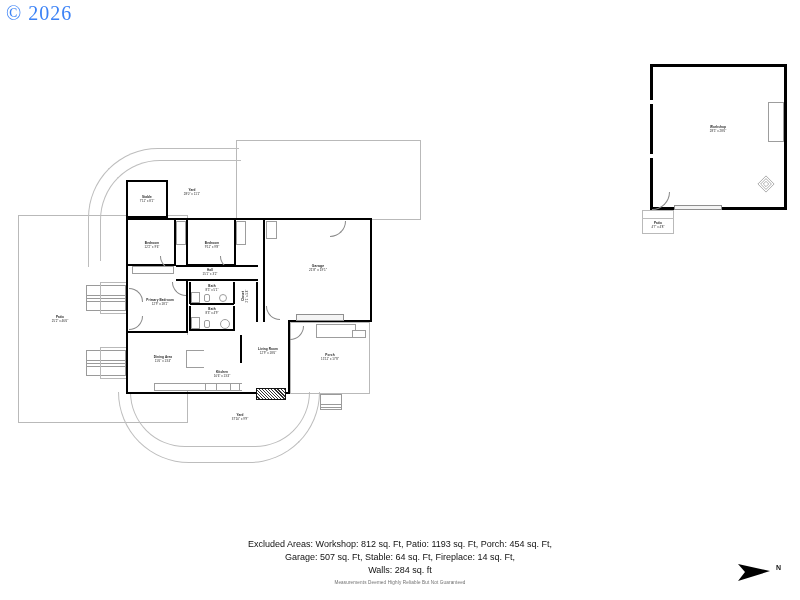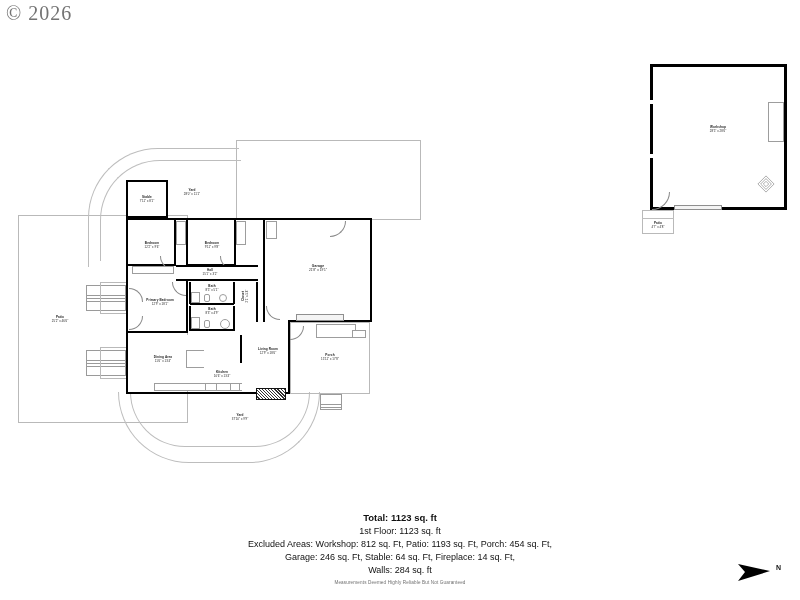--- a/index.html
+++ b/index.html
@@ -12,21 +12,21 @@
     overflow:hidden;
     position:relative;
   }
   #stage{position:absolute;inset:0;}
 
   
   .watermark{
     position:absolute;left:6px;top:2px;
     font-family:"Liberation Serif", serif;
     font-size:20px;letter-spacing:1px;
-    color:#737373;
+    color:#3b82f6;
     user-select:none;
   }
 
   
   .abs{position:absolute;box-sizing:border-box;}
 
   
   .wall{background:#000;position:absolute;}
 
   
@@ -307,24 +307,22 @@
 
   <div class="swing" style="left:652px;top:192px;width:18px;height:18px;border-radius:0 0 18px 0;border-top:none;border-left:none;"></div>
 
   <div class="thin" style="left:642px;top:210px;width:32px;height:24px;"></div>
   <div class="thin" style="left:642px;top:218px;width:32px;height:0;border-top:1px solid #bdbdbd;border-left:none;border-right:none;border-bottom:none;"></div>
   <div class="lbl" style="left:658px;top:226px;">
     <span class="nm">Patio</span>
     <span class="dm">4'7" x 4'8"</span>
   </div>
 
-  <div class="summary sum-total" style="top:512px;">Total: 1123 sq. ft</div>
-  <div class="summary sum-line" style="top:525px;">1st Floor: 1123 sq. ft</div>
   <div class="summary sum-line" style="top:538px;">Excluded Areas: Workshop: 812 sq. Ft, Patio: 1193 sq. Ft, Porch: 454 sq. Ft,</div>
-  <div class="summary sum-line" style="top:551px;">Garage: 246 sq. Ft, Stable: 64 sq. Ft, Fireplace: 14 sq. Ft,</div>
+  <div class="summary sum-line" style="top:551px;">Garage: 507 sq. Ft, Stable: 64 sq. Ft, Fireplace: 14 sq. Ft,</div>
   <div class="summary sum-line" style="top:564px;">Walls: 284 sq. ft</div>
   <div class="disclaimer" style="top:580px;">Measurements Deemed Highly Reliable But Not Guaranteed</div>
 
   <div class="compass" style="left:736px;top:560px;width:52px;height:26px;">
     <svg width="42" height="24" viewBox="0 0 42 24">
       <path d="M2 4 L34 11 L2 21 L9 12 Z" fill="#000"></path>
     </svg>
     <span class="n" style="left:40px;top:4px;">N</span>
   </div>
 

